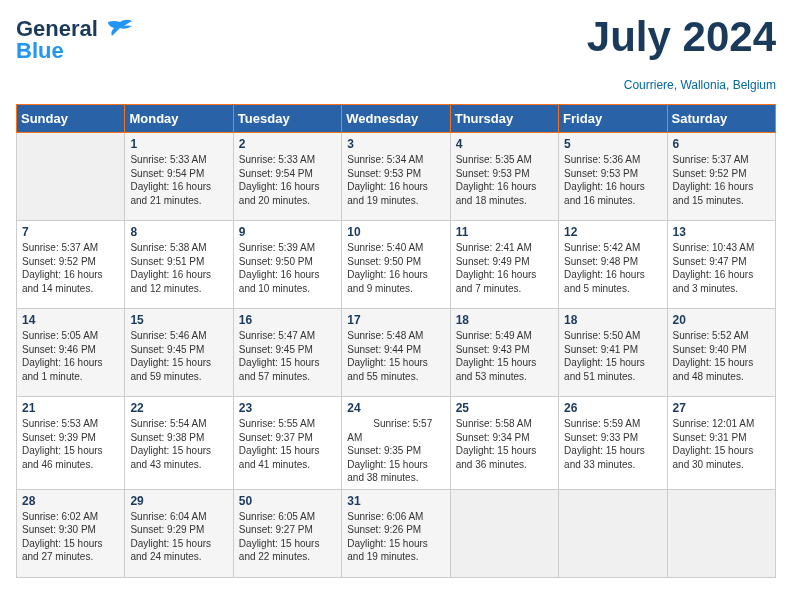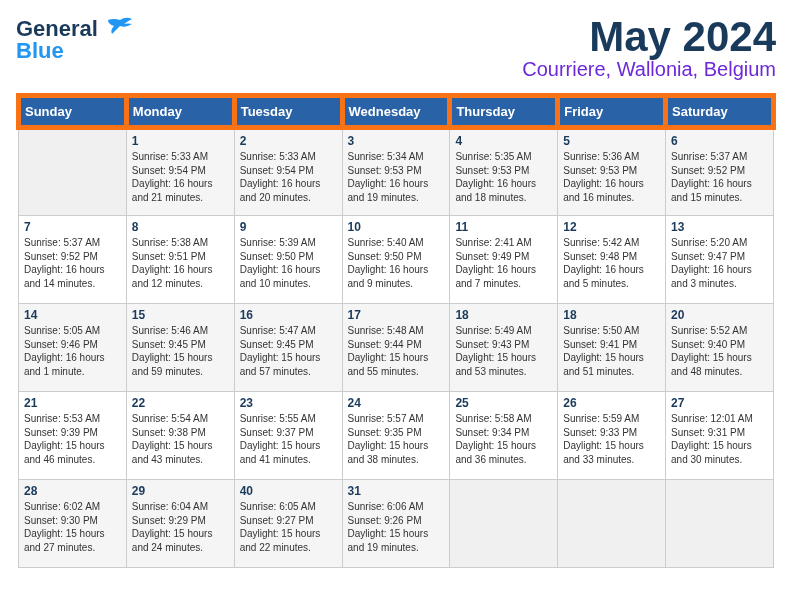--- a/index.html
+++ b/index.html
@@ -16,50 +16,50 @@
       align-items: flex-start;
       margin-bottom: 12px;
     }
     .logo {
       display: flex;
       flex-direction: column;
       align-items: flex-start;
     }
     .logo-row {
       display: flex;
-      align-items: flex-start;
+      align-items: center;
       gap: 6px;
     }
     .title-block {
       text-align: right;
     }
     .month-title {
       font-size: 42px;
       font-weight: bold;
       color: #1a3a5c;
       line-height: 1;
     }
     .subtitle {
-      font-size: 20px;
-      color: #6d28d9;
-      margin-top: 0;
+      font-size: 12px;
+      color: #0369a1;
+      margin-top: 20px;
     }
     table {
       width: 100%;
       border-collapse: collapse;
       table-layout: fixed;
     }
     thead tr th {
       background-color: #2962a6;
       color: #fff;
       font-size: 13px;
       font-weight: bold;
       padding: 6px 4px;
       text-align: left;
-      border: 5px solid #f97316;
+      border: 1px solid #f97316;
     }
     tbody tr td {
       border: 1px solid #ccc;
       vertical-align: top;
       padding: 4px 5px;
       font-size: 10.5px;
       color: #222;
       height: 88px;
     }
     tbody tr:nth-child(odd) td {
@@ -91,21 +91,21 @@
   <div class="logo">
     <div class="logo-row">
       <span style="font-size:22px;font-weight:bold;color:#1a3a5c;">General</span>
       <svg width="28" height="22" viewBox="0 0 28 22" style="margin-left:2px;">
         <path d="M14 4 Q20 0 26 3 Q22 5 18 8 Q22 7 26 8 Q20 12 14 10 Q10 14 6 18 Q4 14 8 10 Q2 8 2 4 Q8 2 14 4Z" fill="#2196F3"></path>
       </svg>
     </div>
     <span style="font-size:22px;font-weight:bold;color:#2196F3;margin-top:-4px;">Blue</span>
   </div>
   <div class="title-block">
-    <div class="month-title">May 2024</div>
+    <div class="month-title">July 2024</div>
     <div class="subtitle">Courriere, Wallonia, Belgium</div>
   </div>
 </div>
 
 <table>
   <thead>
     <tr>
     <th>Sunday</th>
         <th>Monday</th>
         <th>Tuesday</th>
@@ -161,21 +161,21 @@
 Daylight: 16 hours
 and 9 minutes.</span></td>
         <td><span class="day-num">11</span><span class="cell-text" style="white-space: pre-line;">Sunrise: 2:41 AM
 Sunset: 9:49 PM
 Daylight: 16 hours
 and 7 minutes.</span></td>
         <td><span class="day-num">12</span><span class="cell-text" style="white-space: pre-line;">Sunrise: 5:42 AM
 Sunset: 9:48 PM
 Daylight: 16 hours
 and 5 minutes.</span></td>
-        <td><span class="day-num">13</span><span class="cell-text" style="white-space: pre-line;">Sunrise: 5:20 AM
+        <td><span class="day-num">13</span><span class="cell-text" style="white-space: pre-line;">Sunrise: 10:43 AM
 Sunset: 9:47 PM
 Daylight: 16 hours
 and 3 minutes.</span></td>
       </tr>
       <tr>
         <td><span class="day-num">14</span><span class="cell-text" style="white-space: pre-line;">Sunrise: 5:05 AM
 Sunset: 9:46 PM
 Daylight: 16 hours
 and 1 minute.</span></td>
         <td><span class="day-num">15</span><span class="cell-text" style="white-space: pre-line; margin-top: 40px;">Sunrise: 5:46 AM
@@ -209,21 +209,21 @@
 Daylight: 15 hours
 and 46 minutes.</span></td>
         <td><span class="day-num">22</span><span class="cell-text" style="white-space: pre-line;">Sunrise: 5:54 AM
 Sunset: 9:38 PM
 Daylight: 15 hours
 and 43 minutes.</span></td>
         <td><span class="day-num">23</span><span class="cell-text" style="white-space: pre-line; text-align: center;">Sunrise: 5:55 AM
 Sunset: 9:37 PM
 Daylight: 15 hours
 and 41 minutes.</span></td>
-        <td><span class="day-num">24</span><span class="cell-text" style="white-space: pre-line;">Sunrise: 5:57 AM
+        <td><span class="day-num">24</span><span class="cell-text" style="white-space: pre-line; margin-left: 26px;">Sunrise: 5:57 AM
 Sunset: 9:35 PM
 Daylight: 15 hours
 and 38 minutes.</span></td>
         <td><span class="day-num">25</span><span class="cell-text" style="white-space: pre-line;">Sunrise: 5:58 AM
 Sunset: 9:34 PM
 Daylight: 15 hours
 and 36 minutes.</span></td>
         <td><span class="day-num">26</span><span class="cell-text" style="white-space: pre-line;">Sunrise: 5:59 AM
 Sunset: 9:33 PM
 Daylight: 15 hours
@@ -235,21 +235,21 @@
       </tr>
       <tr>
         <td><span class="day-num">28</span><span class="cell-text" style="white-space: pre-line;">Sunrise: 6:02 AM
 Sunset: 9:30 PM
 Daylight: 15 hours
 and 27 minutes.</span></td>
         <td><span class="day-num">29</span><span class="cell-text" style="white-space: pre-line;">Sunrise: 6:04 AM
 Sunset: 9:29 PM
 Daylight: 15 hours
 and 24 minutes.</span></td>
-        <td><span class="day-num">40</span><span class="cell-text" style="white-space: pre-line;">Sunrise: 6:05 AM
+        <td><span class="day-num">50</span><span class="cell-text" style="white-space: pre-line;">Sunrise: 6:05 AM
 Sunset: 9:27 PM
 Daylight: 15 hours
 and 22 minutes.</span></td>
         <td><span class="day-num">31</span><span class="cell-text" style="white-space: pre-line;">Sunrise: 6:06 AM
 Sunset: 9:26 PM
 Daylight: 15 hours
 and 19 minutes.</span></td>
         <td class="empty-cell"></td>
         <td class="empty-cell"></td>
         <td class="empty-cell"></td>

